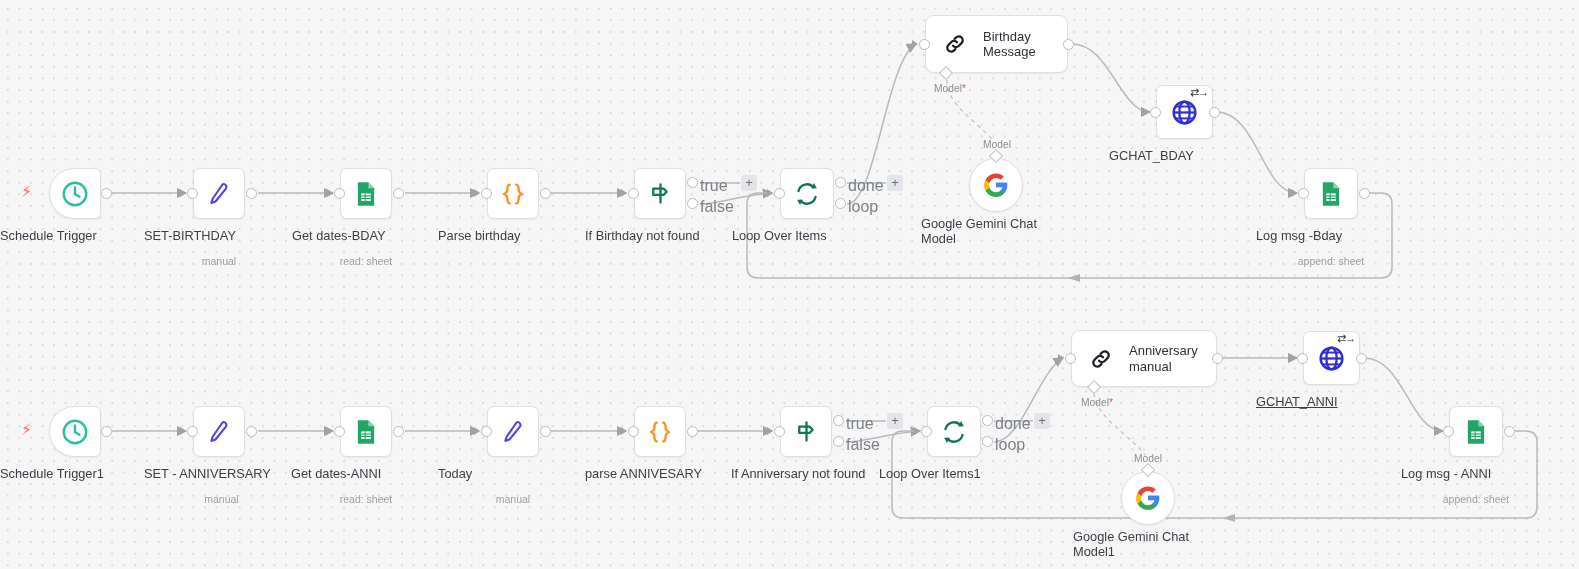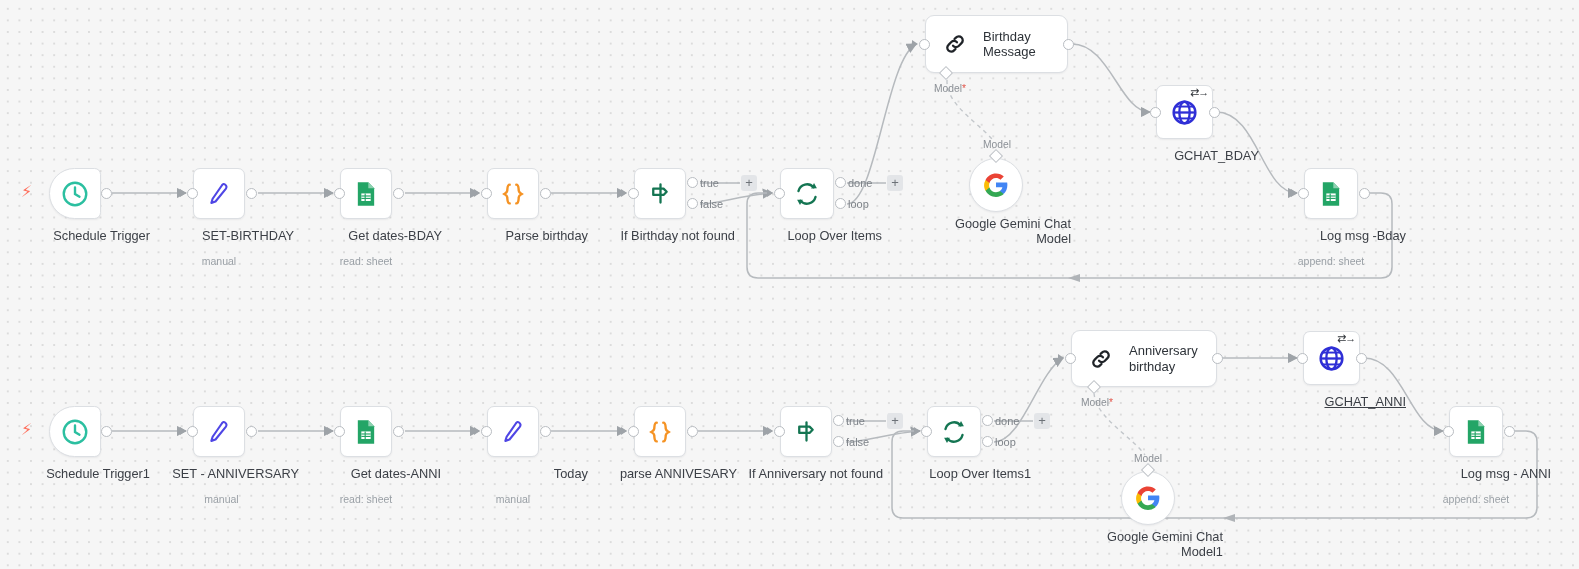--- a/index.html
+++ b/index.html
@@ -23,21 +23,21 @@
     border:1px solid #dcdfe3;border-radius:7px;
     box-shadow:0 1px 2px rgba(16,24,40,.06);
     display:flex;align-items:center;justify-content:center;
     box-sizing:border-box;
   }
   .node.trigger{border-radius:28px 7px 7px 28px;}
   .node.wide{justify-content:flex-start;padding-left:16px;gap:15px;border-radius:9px;}
   .node.round{border-radius:50%;background:#fff;border:1px solid #dcdfe3;}
 
   .nlabel{
-    position:absolute;text-align:right;color:#3b3f46;
+    position:absolute;text-align:left;color:#3b3f46;
     font-size:12.8px;line-height:15px;white-space:nowrap;
   }
   .nlabel.wrap{white-space:normal;}
   .nsub{
     position:absolute;text-align:center;color:#9aa0a6;
     font-size:10.5px;line-height:13px;white-space:nowrap;margin-top:12px;
   }
   .wide-title{
     font-size:13px;line-height:15.5px;color:#2d3238;
     white-space:pre-line;
@@ -52,21 +52,21 @@
     position:absolute;width:0;height:0;
     border-top:4.5px solid transparent;border-bottom:4.5px solid transparent;
     border-left:6px solid #9ea3a8;
   }
   .plusbtn{
     position:absolute;width:16px;height:16px;border-radius:3px;
     background:#e3e5e8;color:#6d7278;font-size:13px;line-height:15px;
     text-align:center;box-sizing:border-box;
   }
   .plabel{
-    position:absolute;font-size:11px;color:#7d8288;white-space:nowrap;
+    position:absolute;font-size:16px;color:#7d8288;white-space:nowrap;
   }
   .diamond{
     position:absolute;width:10px;height:10px;background:#fff;
     border:1.4px solid #bdc1c6;transform:rotate(45deg);box-sizing:border-box;
   }
   .dlabel{
     position:absolute;font-size:10.3px;color:#8b9096;white-space:nowrap;
   }
   .dlabel .req{color:#e2574c;}
 
@@ -381,21 +381,21 @@
   <div class="plabel" style="left:995px;top:436px;">loop</div>
   <div class="plusbtn" style="left:1034px;top:413px;">+</div>
   <div class="nlabel" style="left:879px;top:466px;width:152px;">Loop Over Items1</div>
 
   <div class="node wide" style="left:1071px;top:330px;width:146px;height:57px;">
     <svg class="gi" width="26" height="26" viewBox="0 0 24 24">
       <path d="M10.2 13.6 a3.6 3.6 0 0 0 5.2 .25 l2.6 -2.6 a3.65 3.65 0 1 0 -5.16 -5.16 l-1.3 1.3" fill="none" stroke="#1f2328" stroke-width="2.1" stroke-linecap="round"></path>
       <path d="M13.8 10.4 a3.6 3.6 0 0 0 -5.2 -.25 l-2.6 2.6 a3.65 3.65 0 1 0 5.16 5.16 l1.3 -1.3" fill="none" stroke="#1f2328" stroke-width="2.1" stroke-linecap="round"></path>
     </svg>
     <div class="wide-title">Anniversary
-birthday</div>
+manual</div>
   </div>
   <div class="arrowin" style="left:1058px;top:354px;"></div>
   <div class="port" style="left:1065px;top:353px;"></div>
   <div class="port" style="left:1212px;top:353px;"></div>
   <div class="diamond" style="left:1089px;top:382px;"></div>
   <div class="dlabel" style="left:1081px;top:397px;">
     <span>Model</span><span class="req">*</span>
   </div>
 
   <div class="node round" style="left:1121px;top:471px;width:54px;height:54px;">

